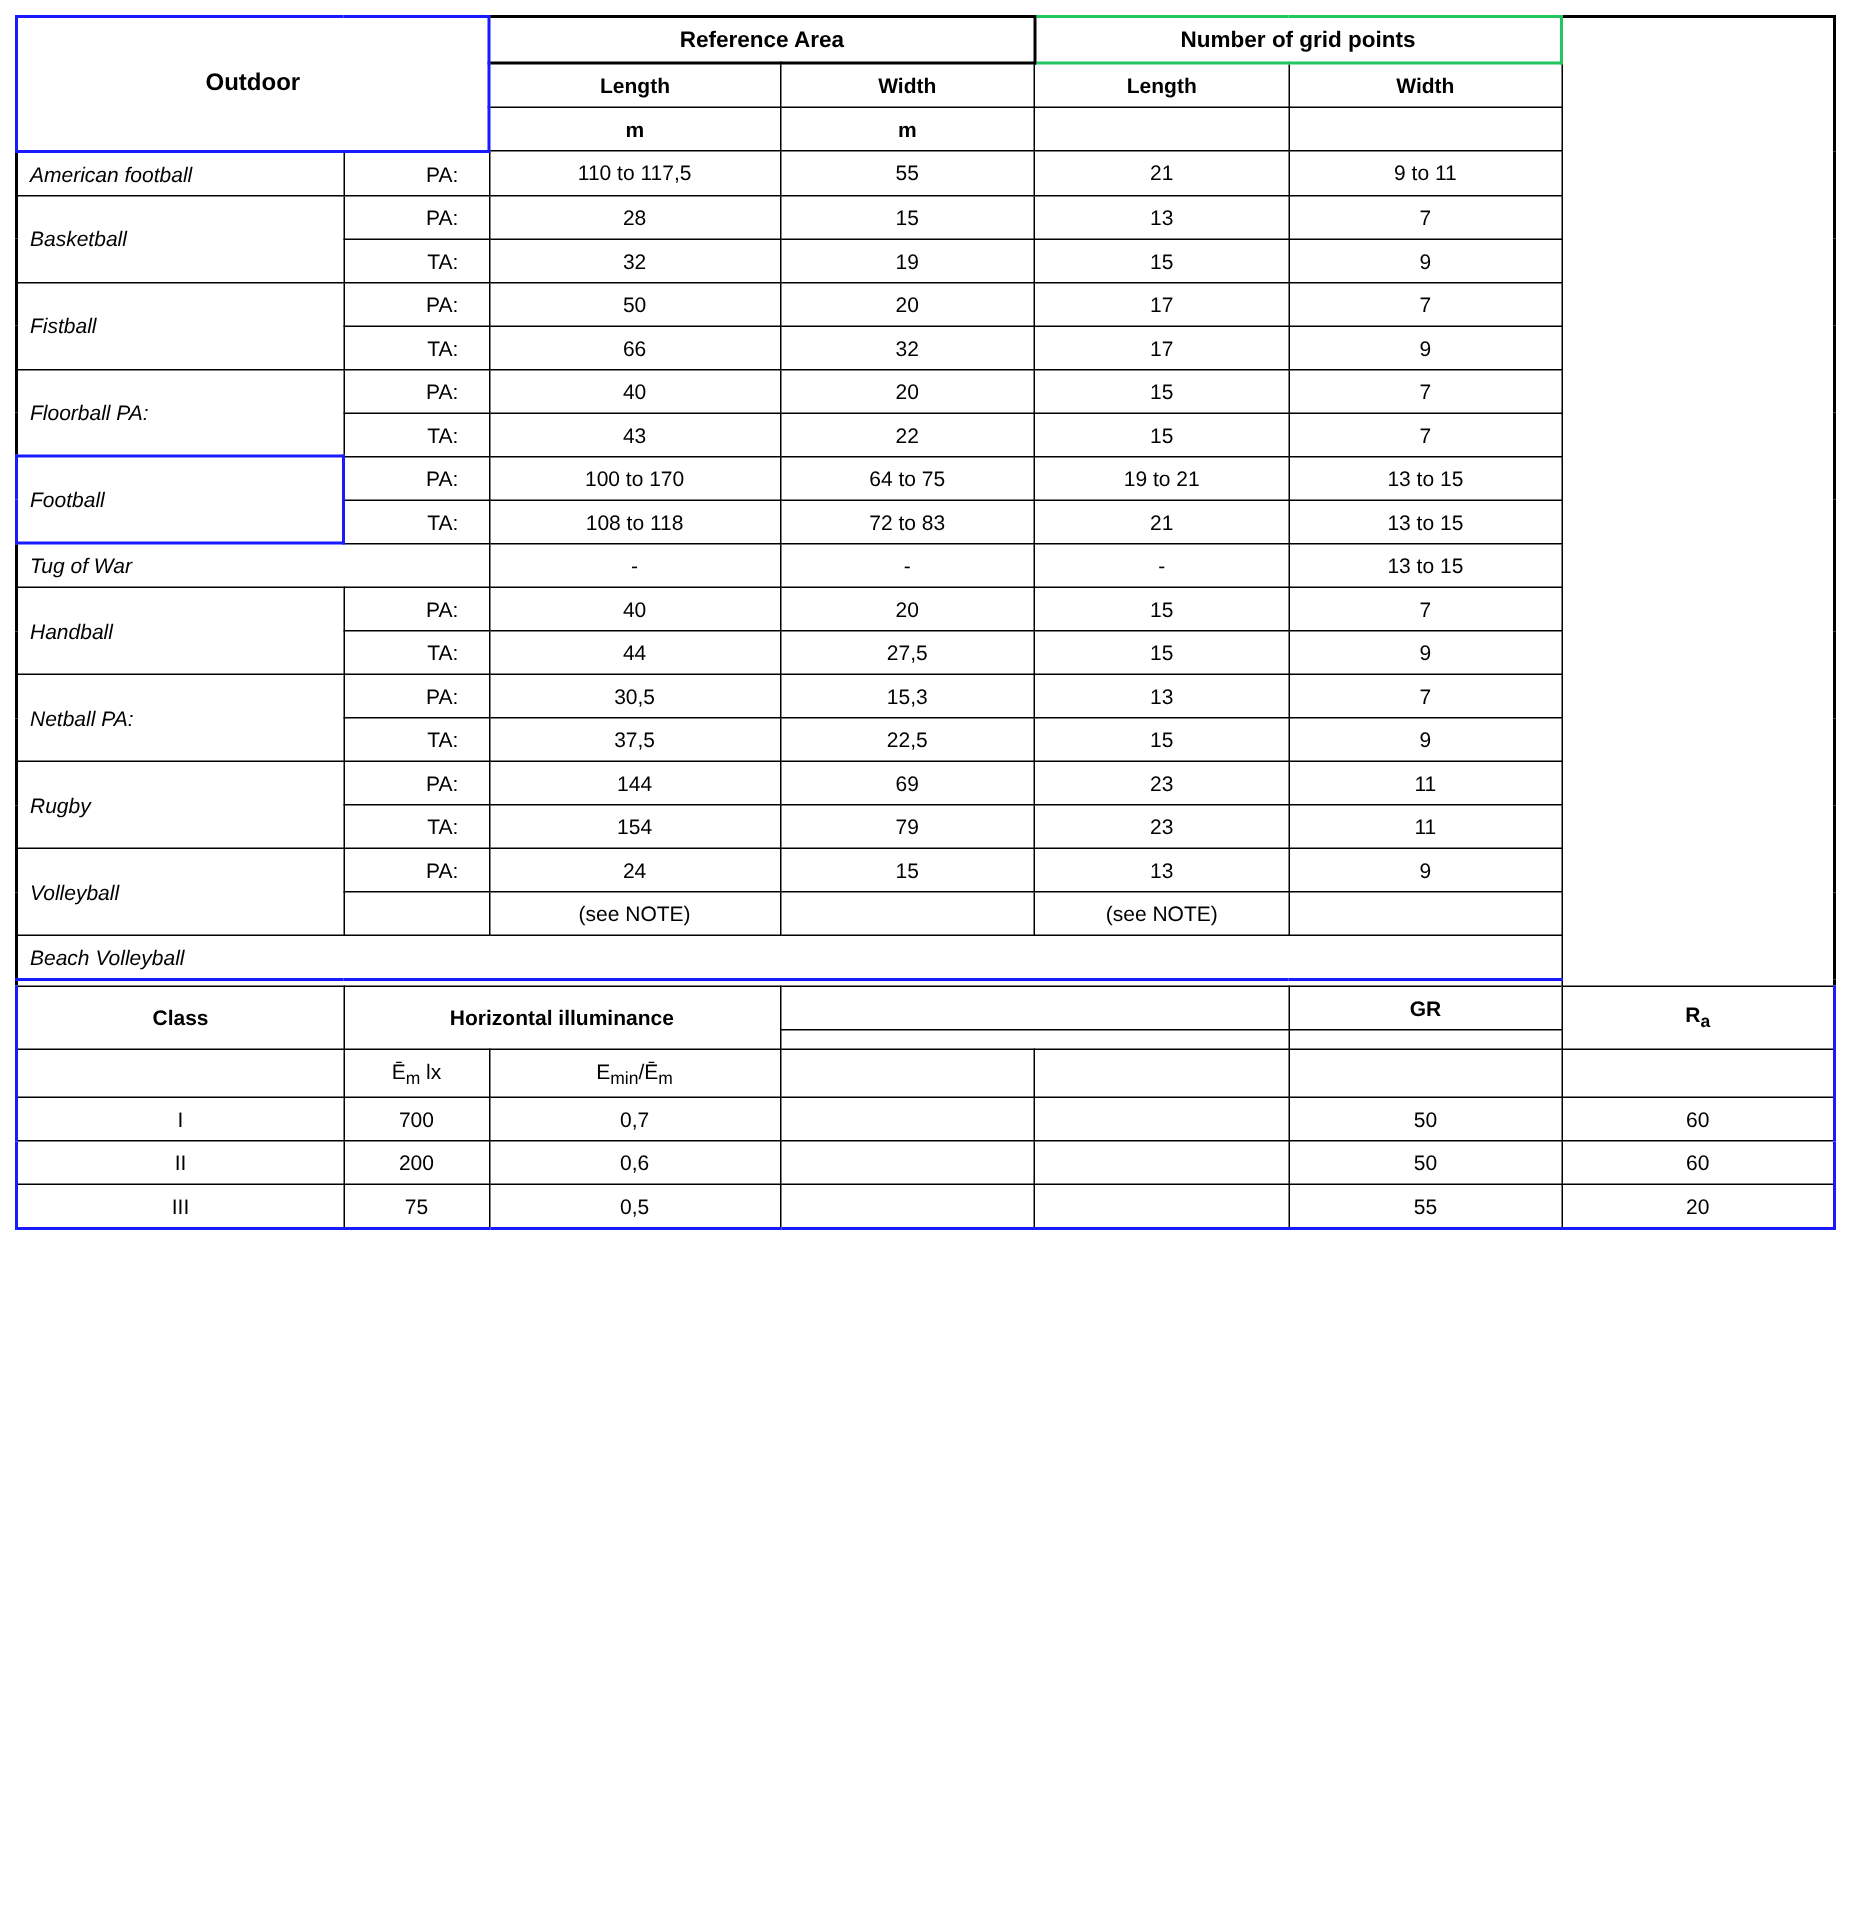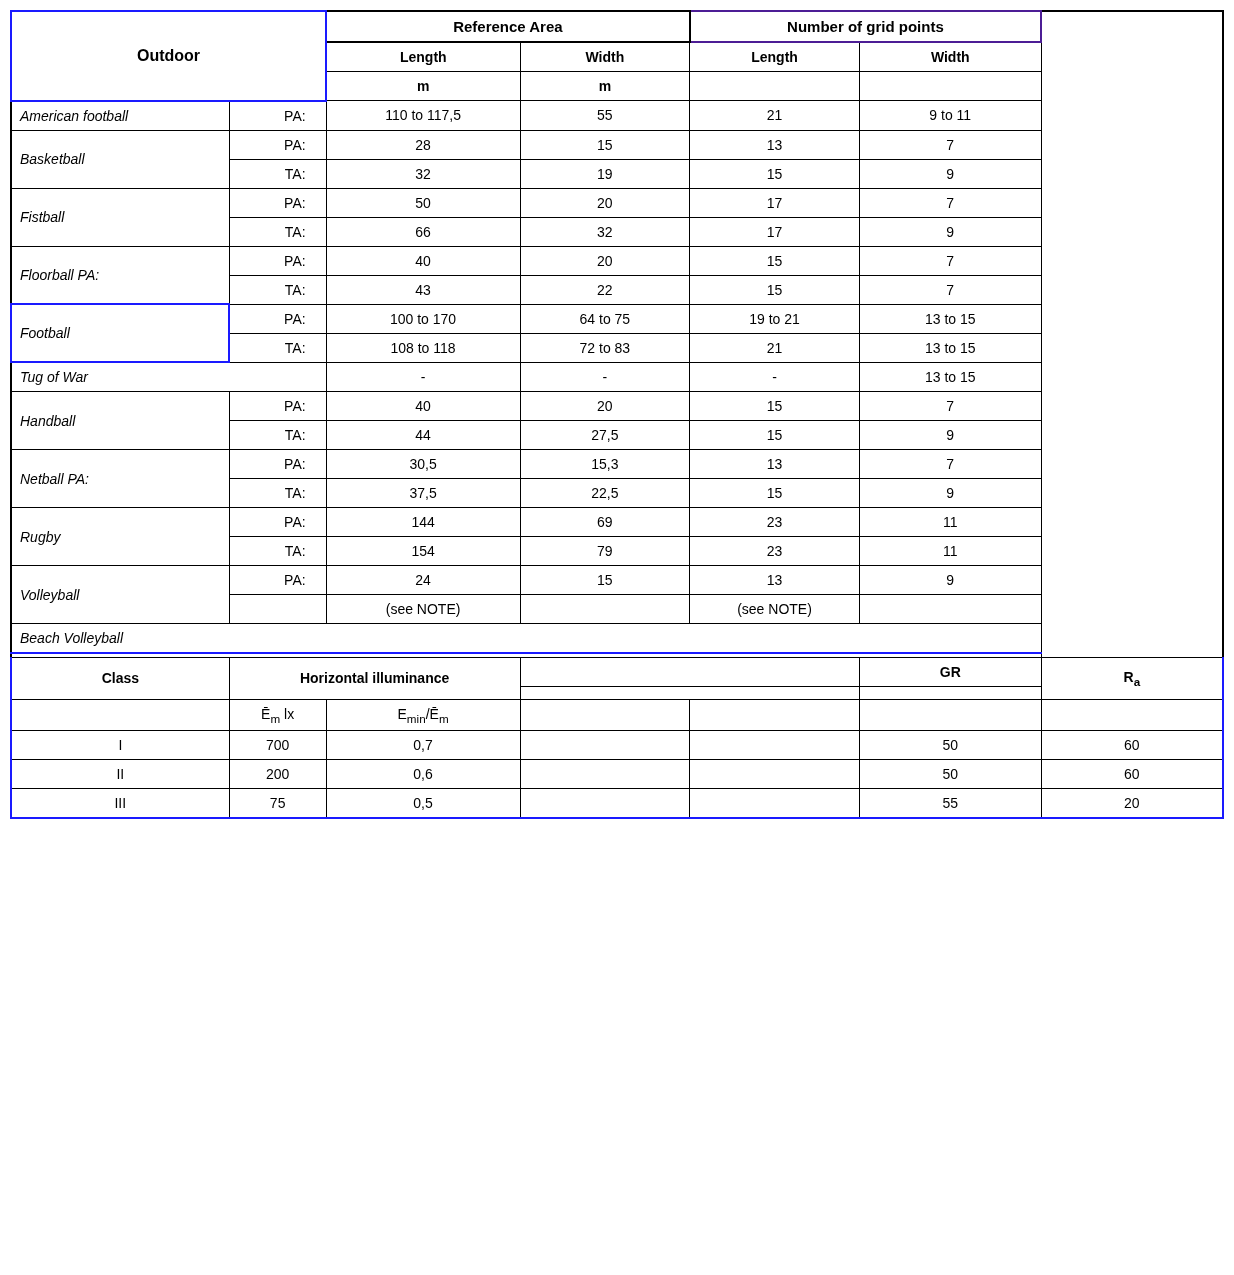--- a/index.html
+++ b/index.html
@@ -51,21 +51,21 @@
       <col style="width:14%">
       <col style="width:15%">
       <col style="width:15%">
     </colgroup>
     <thead>
       <tr>
         <th colspan="2" rowspan="3" style="border:2px solid #1a1aff; font-weight:bold; font-size:16px;">
           <span>Outdoor</span>
         </th>
         <th colspan="2" style="font-weight:bold; font-size:15px; border:2px solid #000;">Reference Area</th>
-        <th colspan="2" style="font-weight:bold; font-size:15px; border:2px solid #4c1d95;">Number of grid points</th>
+        <th colspan="2" style="font-weight:bold; font-size:15px; border:2px solid #22c55e;">Number of grid points</th>
       </tr>
       <tr>
         <th style="font-weight:bold;">Length</th>
         <th style="font-weight:bold;">Width</th>
         <th style="font-weight:bold;">Length</th>
         <th style="font-weight:bold;">Width</th>
       </tr>
       <tr>
         <th>m</th>
         <th>m</th>

